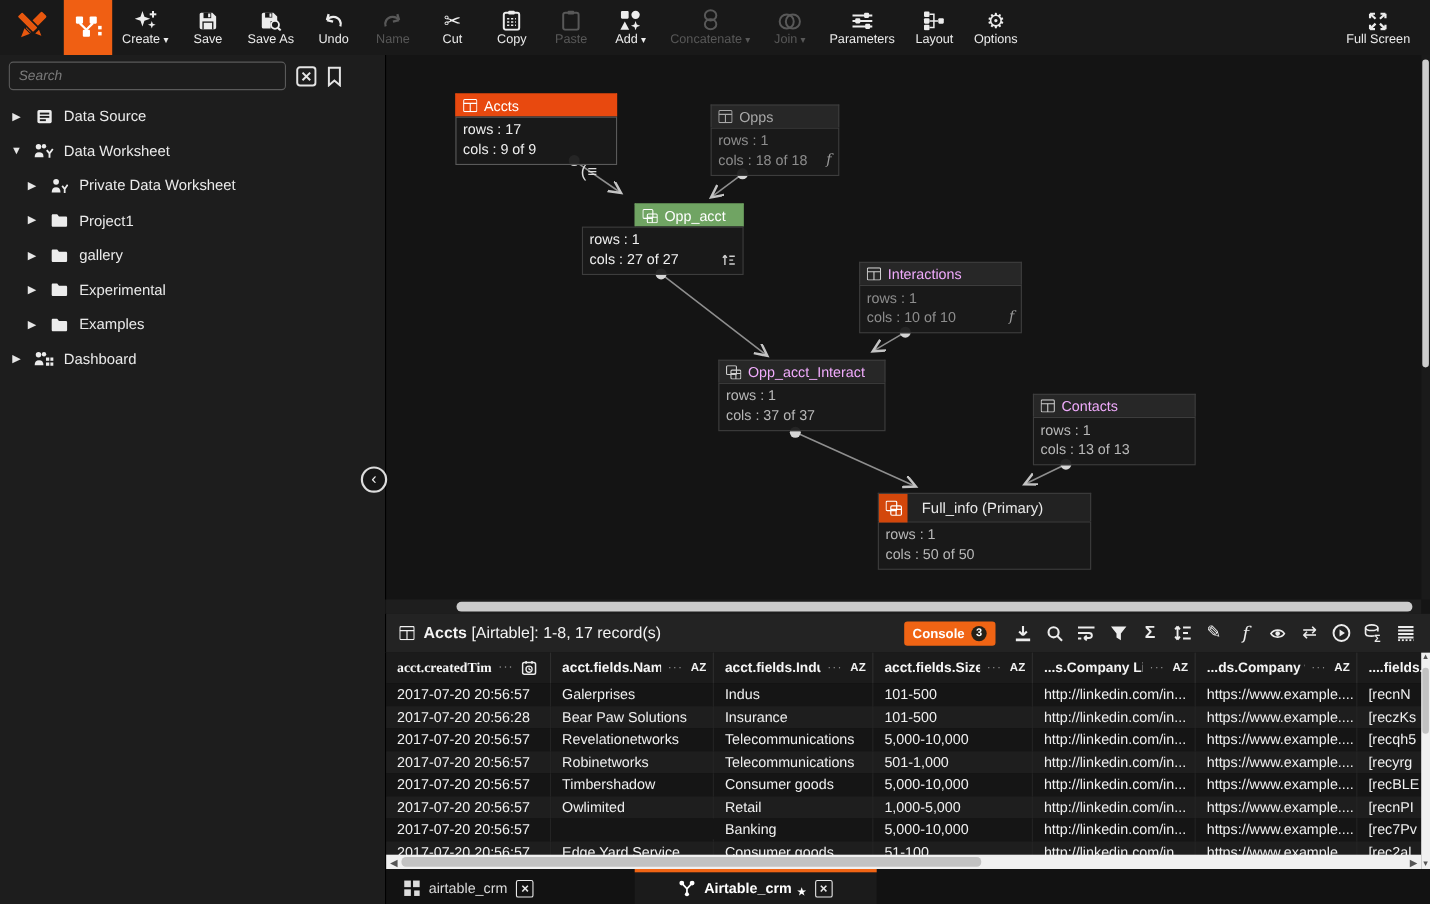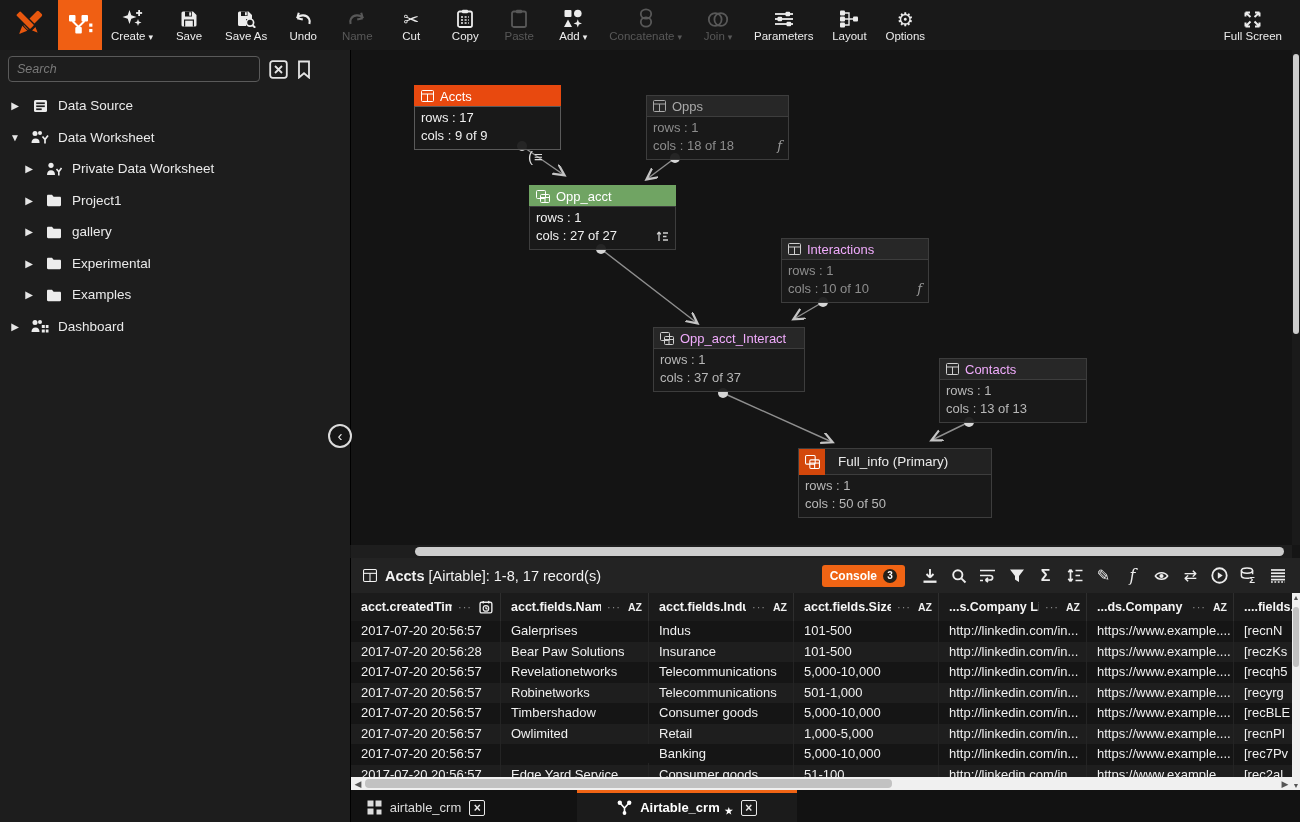--- a/index.html
+++ b/index.html
@@ -45,21 +45,21 @@
 
   
   .canvas { position:absolute; left:350px; top:50px; width:942px; height:495px;
             background:#141414; border-left:1px solid #000; overflow:hidden; }
   .edges { position:absolute; left:0; top:0; }
   .node { position:absolute; font-size:13px; cursor:pointer; }
   .nhead { height:21px; display:flex; align-items:center; gap:6px; padding:0 6px;
            background:#272727; color:#a9a9a9; border:1px solid #3d3d3d; border-bottom:none; }
   .nhead .ntitle { white-space:nowrap; }
   .nhead.orange { background:#e8490f; border-color:#e8490f; color:#ffffff; }
-  .nhead.green  { background:#70a463; border-color:#70a463; color:#ffffff; }
+  .nhead.green  { background:#70a463; border-color:#70a463; color:#ffffff;margin-left:48px; }
   .nhead.bright { color:#f0abfc; }
   .nhead.tall { height:26px; padding:0 8px 0 0; background:#222222; color:#eaeaea; font-size:13.5px; }
   .nicon { display:flex; align-items:center; }
   .nicon-box { width:26px; height:26px; background:#d3470b; display:flex; align-items:center;
                justify-content:center; margin-right:7px; flex:none; }
   .nbody { background:rgba(26,26,26,0.94); border:1px solid #3d3d3d; padding:2px 6px 4px; color:#8d8d8d; }
   .nbody.bright { color:#f0f0f0; }
   .nbody.mid { color:#b8b8b8; }
   .nline { line-height:18px; display:flex; align-items:center; }
   .fbadge { margin-left:auto; font-family:"DejaVu Serif", serif; font-style:italic;
@@ -482,21 +482,21 @@
             </svg>
         </span>
         <span class="ntitle">Accts</span>
       </div>
       <div class="nbody bright" style="border-color:#5a5a5a">
         <div class="nline">rows : 17</div>
         <div class="nline">cols : 9 of 9</div>
       </div>
     </div>
 
-    <div class="node" style="left:295px;top:45px;width:143px">
+    <div class="node" style="left:295px;top:45px;width:117px">
       <div class="nhead">
         <span class="nicon">
           <svg width="13" height="12" viewBox="0 0 13 12" stroke="#a9a9a9" fill="none">
               <rect x="0.5" y="0.5" width="12" height="11" rx="1"></rect>
               <line x1="0.5" y1="4" x2="12.5" y2="4"></line>
               <line x1="6.5" y1="4" x2="6.5" y2="11.5"></line>
             </svg>
         </span>
         <span class="ntitle">Opps</span>
       </div>
@@ -697,21 +697,21 @@
           <line x1="1" y1="5.2" x2="15" y2="5.2"></line>
           <line x1="1" y1="8.4" x2="15" y2="8.4"></line>
           <line x1="1" y1="11.6" x2="15" y2="11.6"></line>
           <line x1="1" y1="14" x2="15" y2="14" stroke-dasharray="1.8 1.6"></line>
         </svg>
     </span>
   </div>
 
   <div class="grid">
     <div class="grid-header">
-        <div class="gcol" style="width: 150px;">
+        <div class="gcol" style="width: 150px; font-family: Liberation Serif, serif;">
           <span class="gcol-name">acct.createdTim</span>
           <span class="gcol-dots">···</span>
           <span class="gcol-type">
             <svg width="15" height="14" viewBox="0 0 14 13">
               <rect x="1" y="2" width="11" height="10" rx="1.5" fill="none" stroke="#ececec" stroke-width="1.3"></rect>
               <line x1="4" y1="0.8" x2="4" y2="3.2" stroke="#ececec" stroke-width="1.3"></line>
               <line x1="9" y1="0.8" x2="9" y2="3.2" stroke="#ececec" stroke-width="1.3"></line>
               <circle cx="6.5" cy="7.8" r="2.6" fill="none" stroke="#ececec" stroke-width="1.1"></circle>
               <path d="M6.5 6.3 V7.8 L8 8.6" stroke="#ececec" stroke-width="1.1" fill="none"></path>
             </svg>

